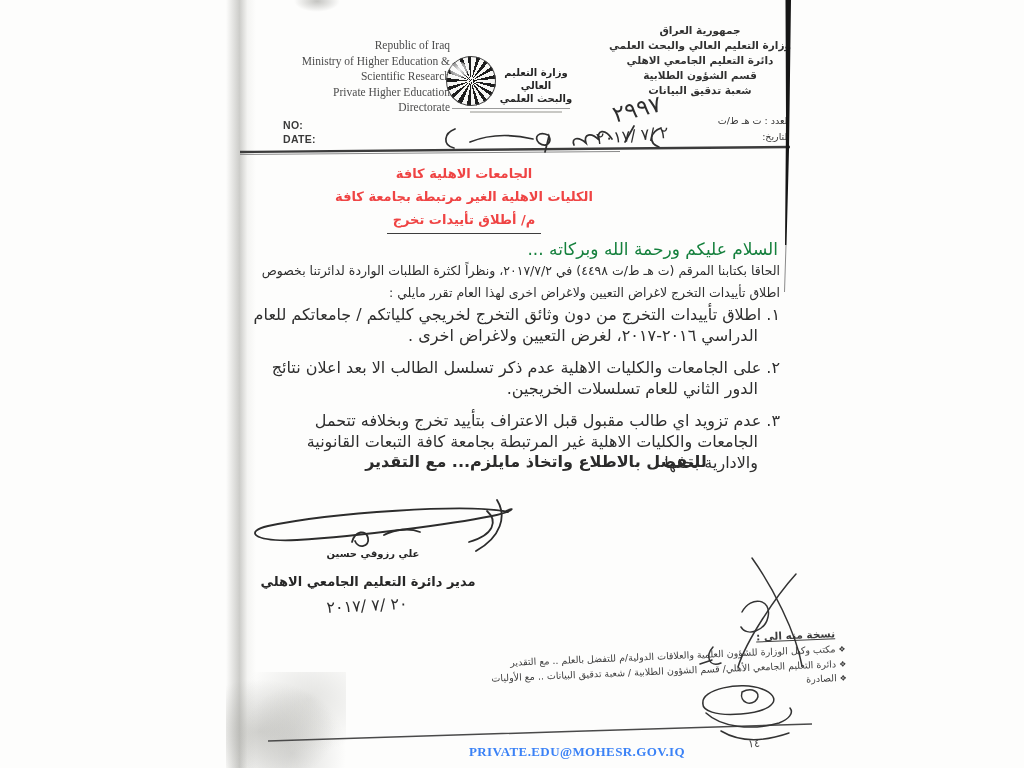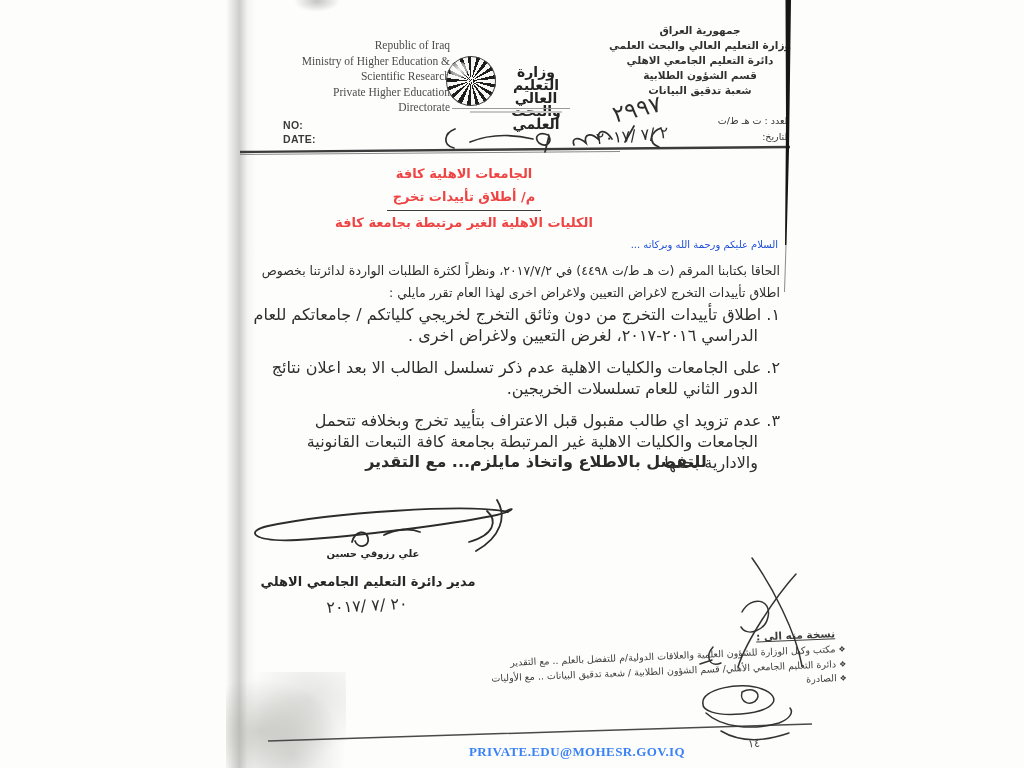--- a/index.html
+++ b/index.html
@@ -24,42 +24,42 @@
     font-weight:bold;font-size:10.5px;line-height:13.5px;color:#3a3a3a;letter-spacing:.3px;}
 
   
   .emblem{left:444px;top:54px;width:130px;height:58px;}
   .emblem-circle{position:absolute;left:2px;top:2px;width:50px;height:50px;border-radius:50%;
     background:repeating-conic-gradient(from 205deg,#1d1d1d 0deg 9deg,#f6f6f4 9deg 21deg);
     box-shadow:inset 0 0 0 1px #444;}
   .emblem-hl{position:absolute;left:6px;top:8px;width:18px;height:16px;border-radius:50%;
     background:radial-gradient(circle,rgba(255,255,255,.95),rgba(255,255,255,.3));}
   .emblem-text{position:absolute;left:54px;top:12px;width:76px;direction:rtl;text-align:center;
-    font-weight:bold;font-size:14px;line-height:13px;color:#242424;letter-spacing:.5px;}
+    font-weight:bold;font-size:10px;line-height:13px;color:#242424;letter-spacing:.5px;}
   .emblem-rule{position:absolute;left:8px;top:54px;width:118px;height:1px;background:#9a9a9a;}
   .emblem-caption{position:absolute;left:26px;top:57px;width:92px;height:2px;background:#c8c8c4;}
 
   
   .ar-header{left:608px;top:23px;width:184px;direction:rtl;text-align:center;
     font-weight:bold;font-size:10.5px;line-height:15px;color:#313131;}
   .ref-labels{left:688px;top:113px;width:102px;direction:rtl;text-align:right;
     font-size:9.5px;line-height:16px;color:#333;}
 
   .hand{color:#2d2d2d;}
   .ref-num-hand{left:612px;top:96px;font-size:23px;letter-spacing:4px;transform:rotate(-14deg);}
   .ref-date-hand{left:596px;top:126px;font-size:16px;letter-spacing:3px;transform:rotate(-5deg);}
 
   
   .recipients{left:328px;top:162px;width:272px;direction:rtl;text-align:center;
     font-weight:bold;font-size:13px;line-height:23px;color:#ef4444;}
   .subject-line{display:inline-block;border-bottom:1.6px solid #3d3d3d;padding:0 6px 2px;}
 
   
   .greeting{left:240px;top:239px;width:538px;direction:rtl;text-align:right;
-    font-size:10px;color:#1d4ed8;}
+    font-size:17px;color:#15803d;}
   .intro{left:246px;top:260px;width:534px;direction:rtl;text-align:right;
     font-size:12.5px;line-height:22px;color:#2e2e2e;}
   .list{left:252px;top:304px;width:528px;direction:rtl;font-size:16px;line-height:21px;color:#2e2e2e;}
   .list-item{margin-bottom:11px;padding-right:22px;text-indent:-22px;text-align:right;}
   .list-num{margin-left:5px;}
   .closing{left:330px;top:452px;width:412px;direction:rtl;text-align:center;
     font-weight:bold;font-size:16px;color:#2b2b2b;}
 
   
   .sign-name{left:283px;top:548px;width:180px;direction:rtl;text-align:center;
@@ -126,22 +126,22 @@
   </div>
   <div class="abs ref-labels">
     <div>العدد : ت هـ ط/ت</div>
     <div>التاريخ:</div>
   </div>
   <div class="abs hand ref-num-hand">٢٩٩٧</div>
   <div class="abs hand ref-date-hand">٢ /٧ /٢٠١٧</div>
 
   <div class="abs recipients">
     <div>الجامعات الاهلية كافة</div>
+    <div>الكليات الاهلية الغير مرتبطة بجامعة كافة</div>
     <div><span class="subject-line">م/ أطلاق تأييدات تخرج</span></div>
-    <div>الكليات الاهلية الغير مرتبطة بجامعة كافة</div>
   </div>
 
   <div class="abs greeting">السلام عليكم ورحمة الله وبركاته ...</div>
   <div class="abs intro">الحاقا بكتابنا المرقم (ت هـ ط/ت ٤٤٩٨) في ٢٠١٧/٧/٢، ونظراً لكثرة الطلبات الواردة لدائرتنا بخصوص اطلاق تأييدات التخرج لاغراض التعيين ولاغراض اخرى لهذا العام تقرر مايلي :</div>
 
   <div class="abs list">
     <div class="list-item">
       <span class="list-num">١.</span><span>اطلاق تأييدات التخرج من دون وثائق التخرج لخريجي كلياتكم / جامعاتكم للعام الدراسي ٢٠١٦-٢٠١٧، لغرض التعيين ولاغراض اخرى .</span>
     </div>
     <div class="list-item">

